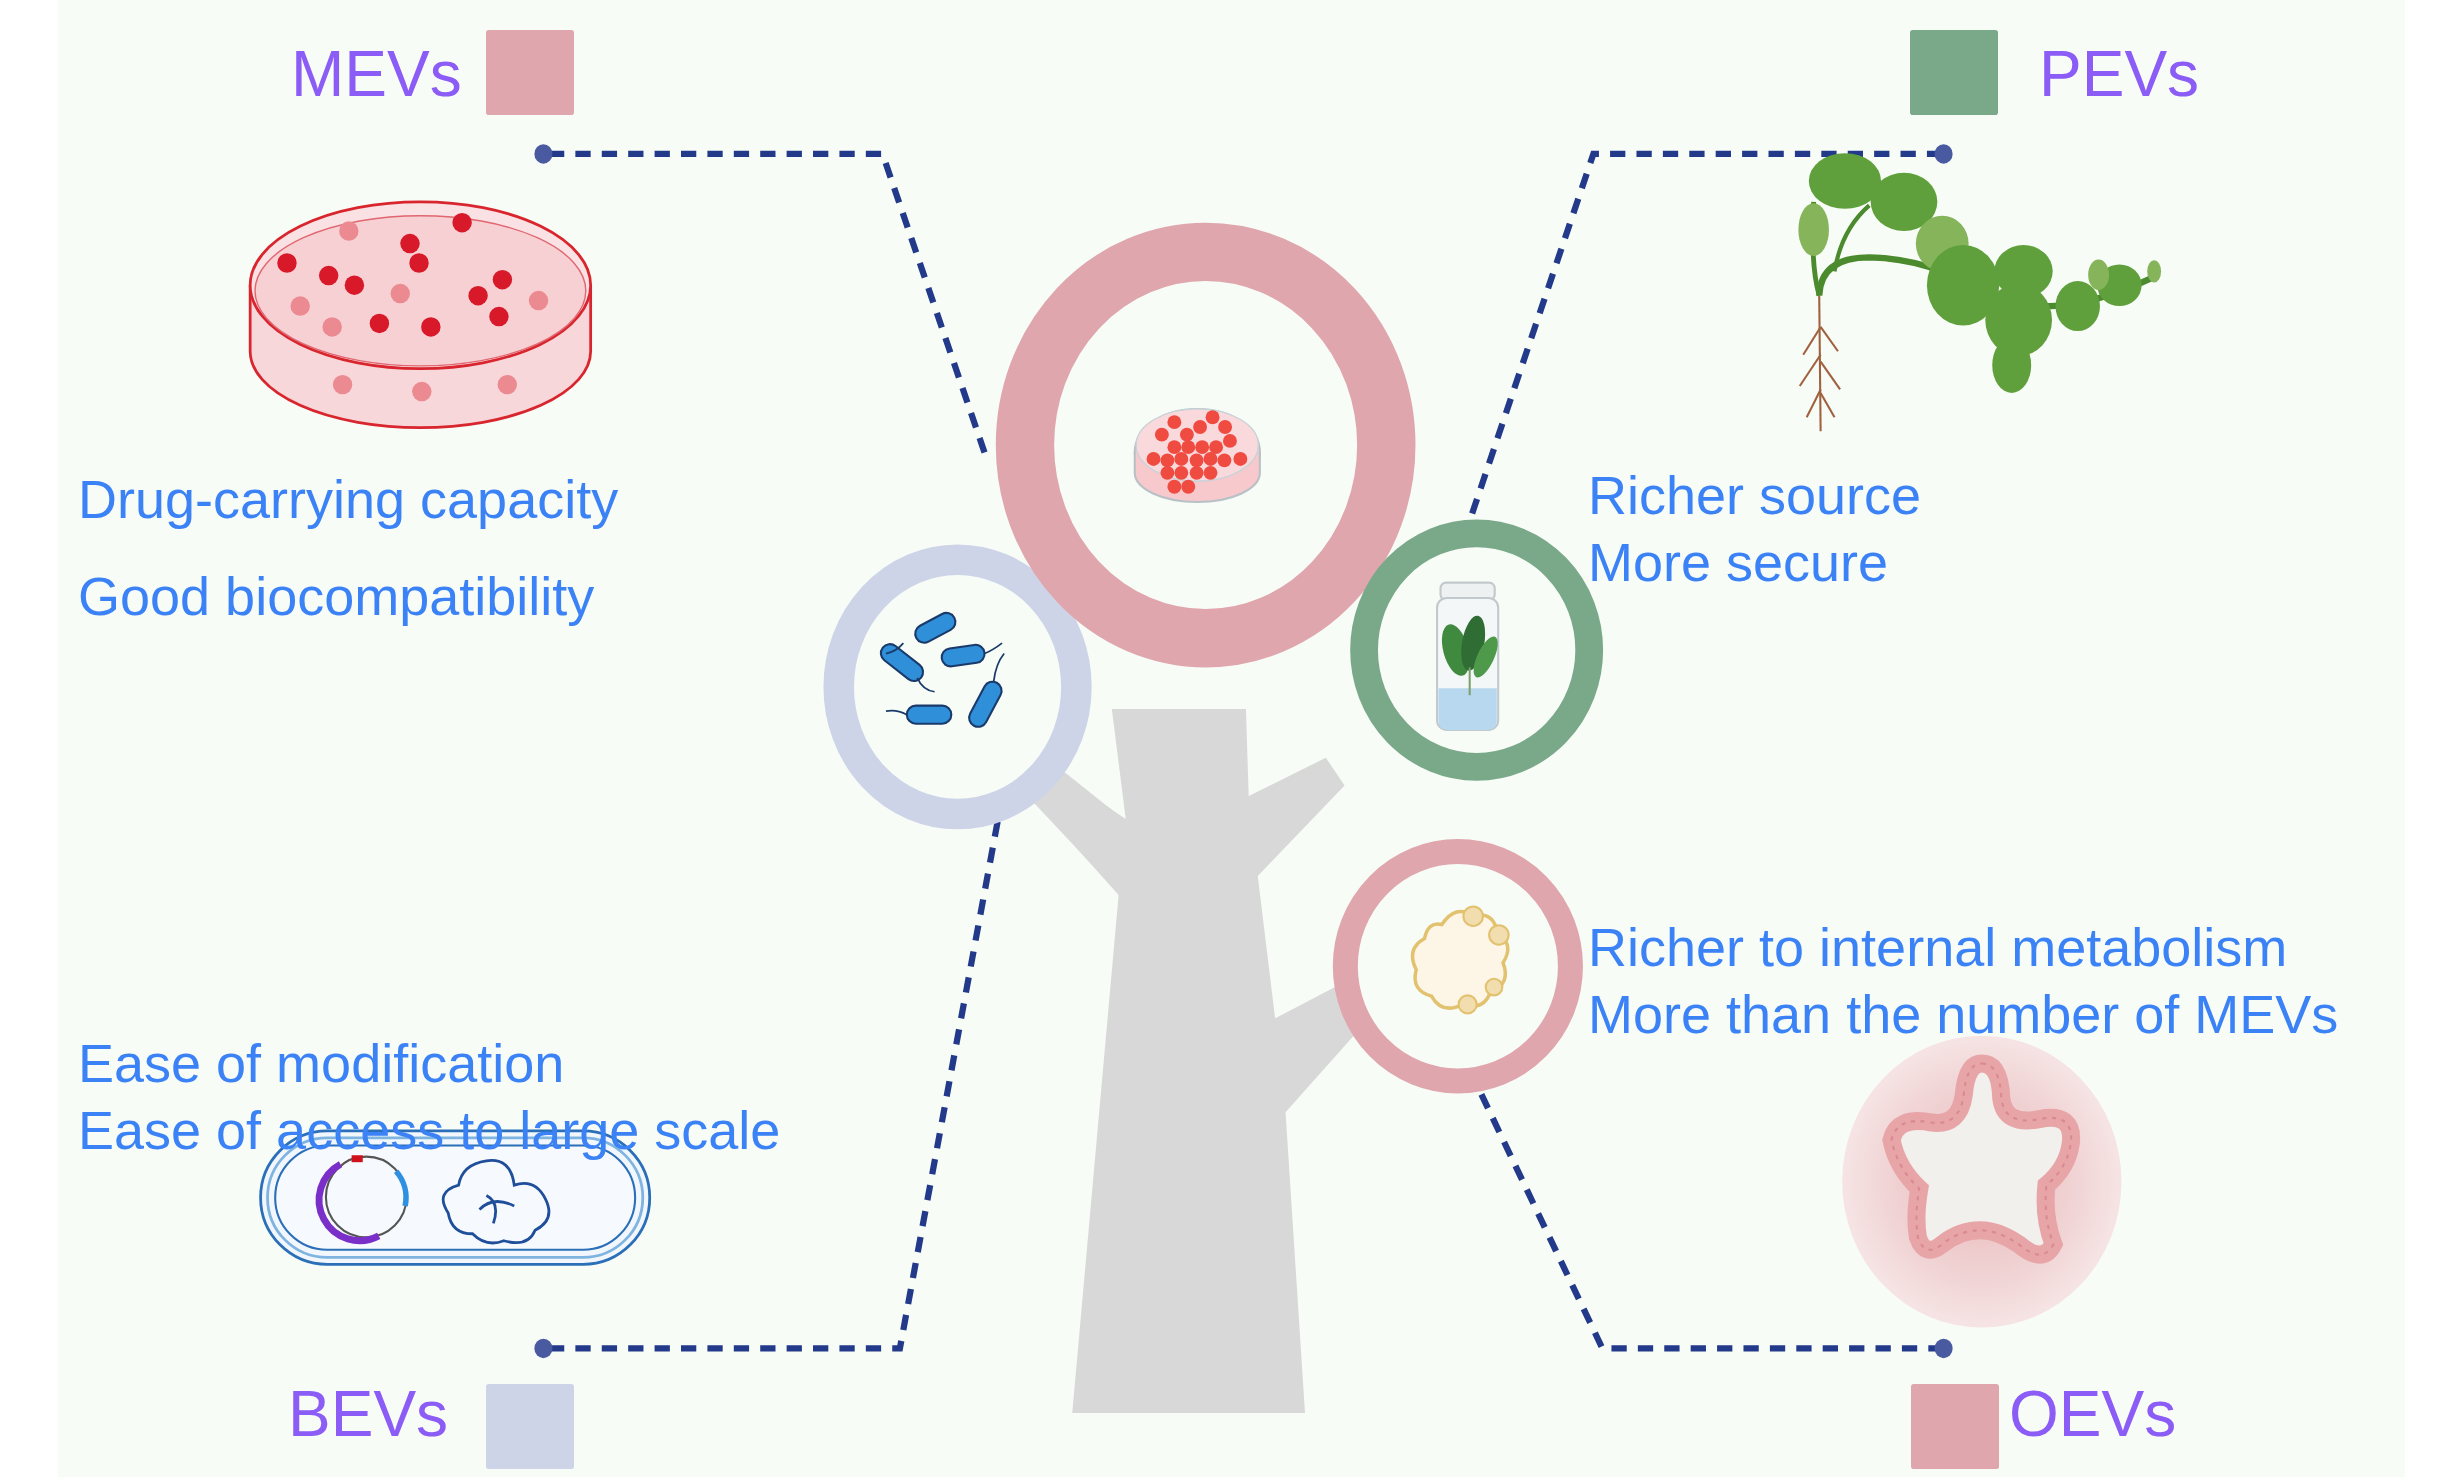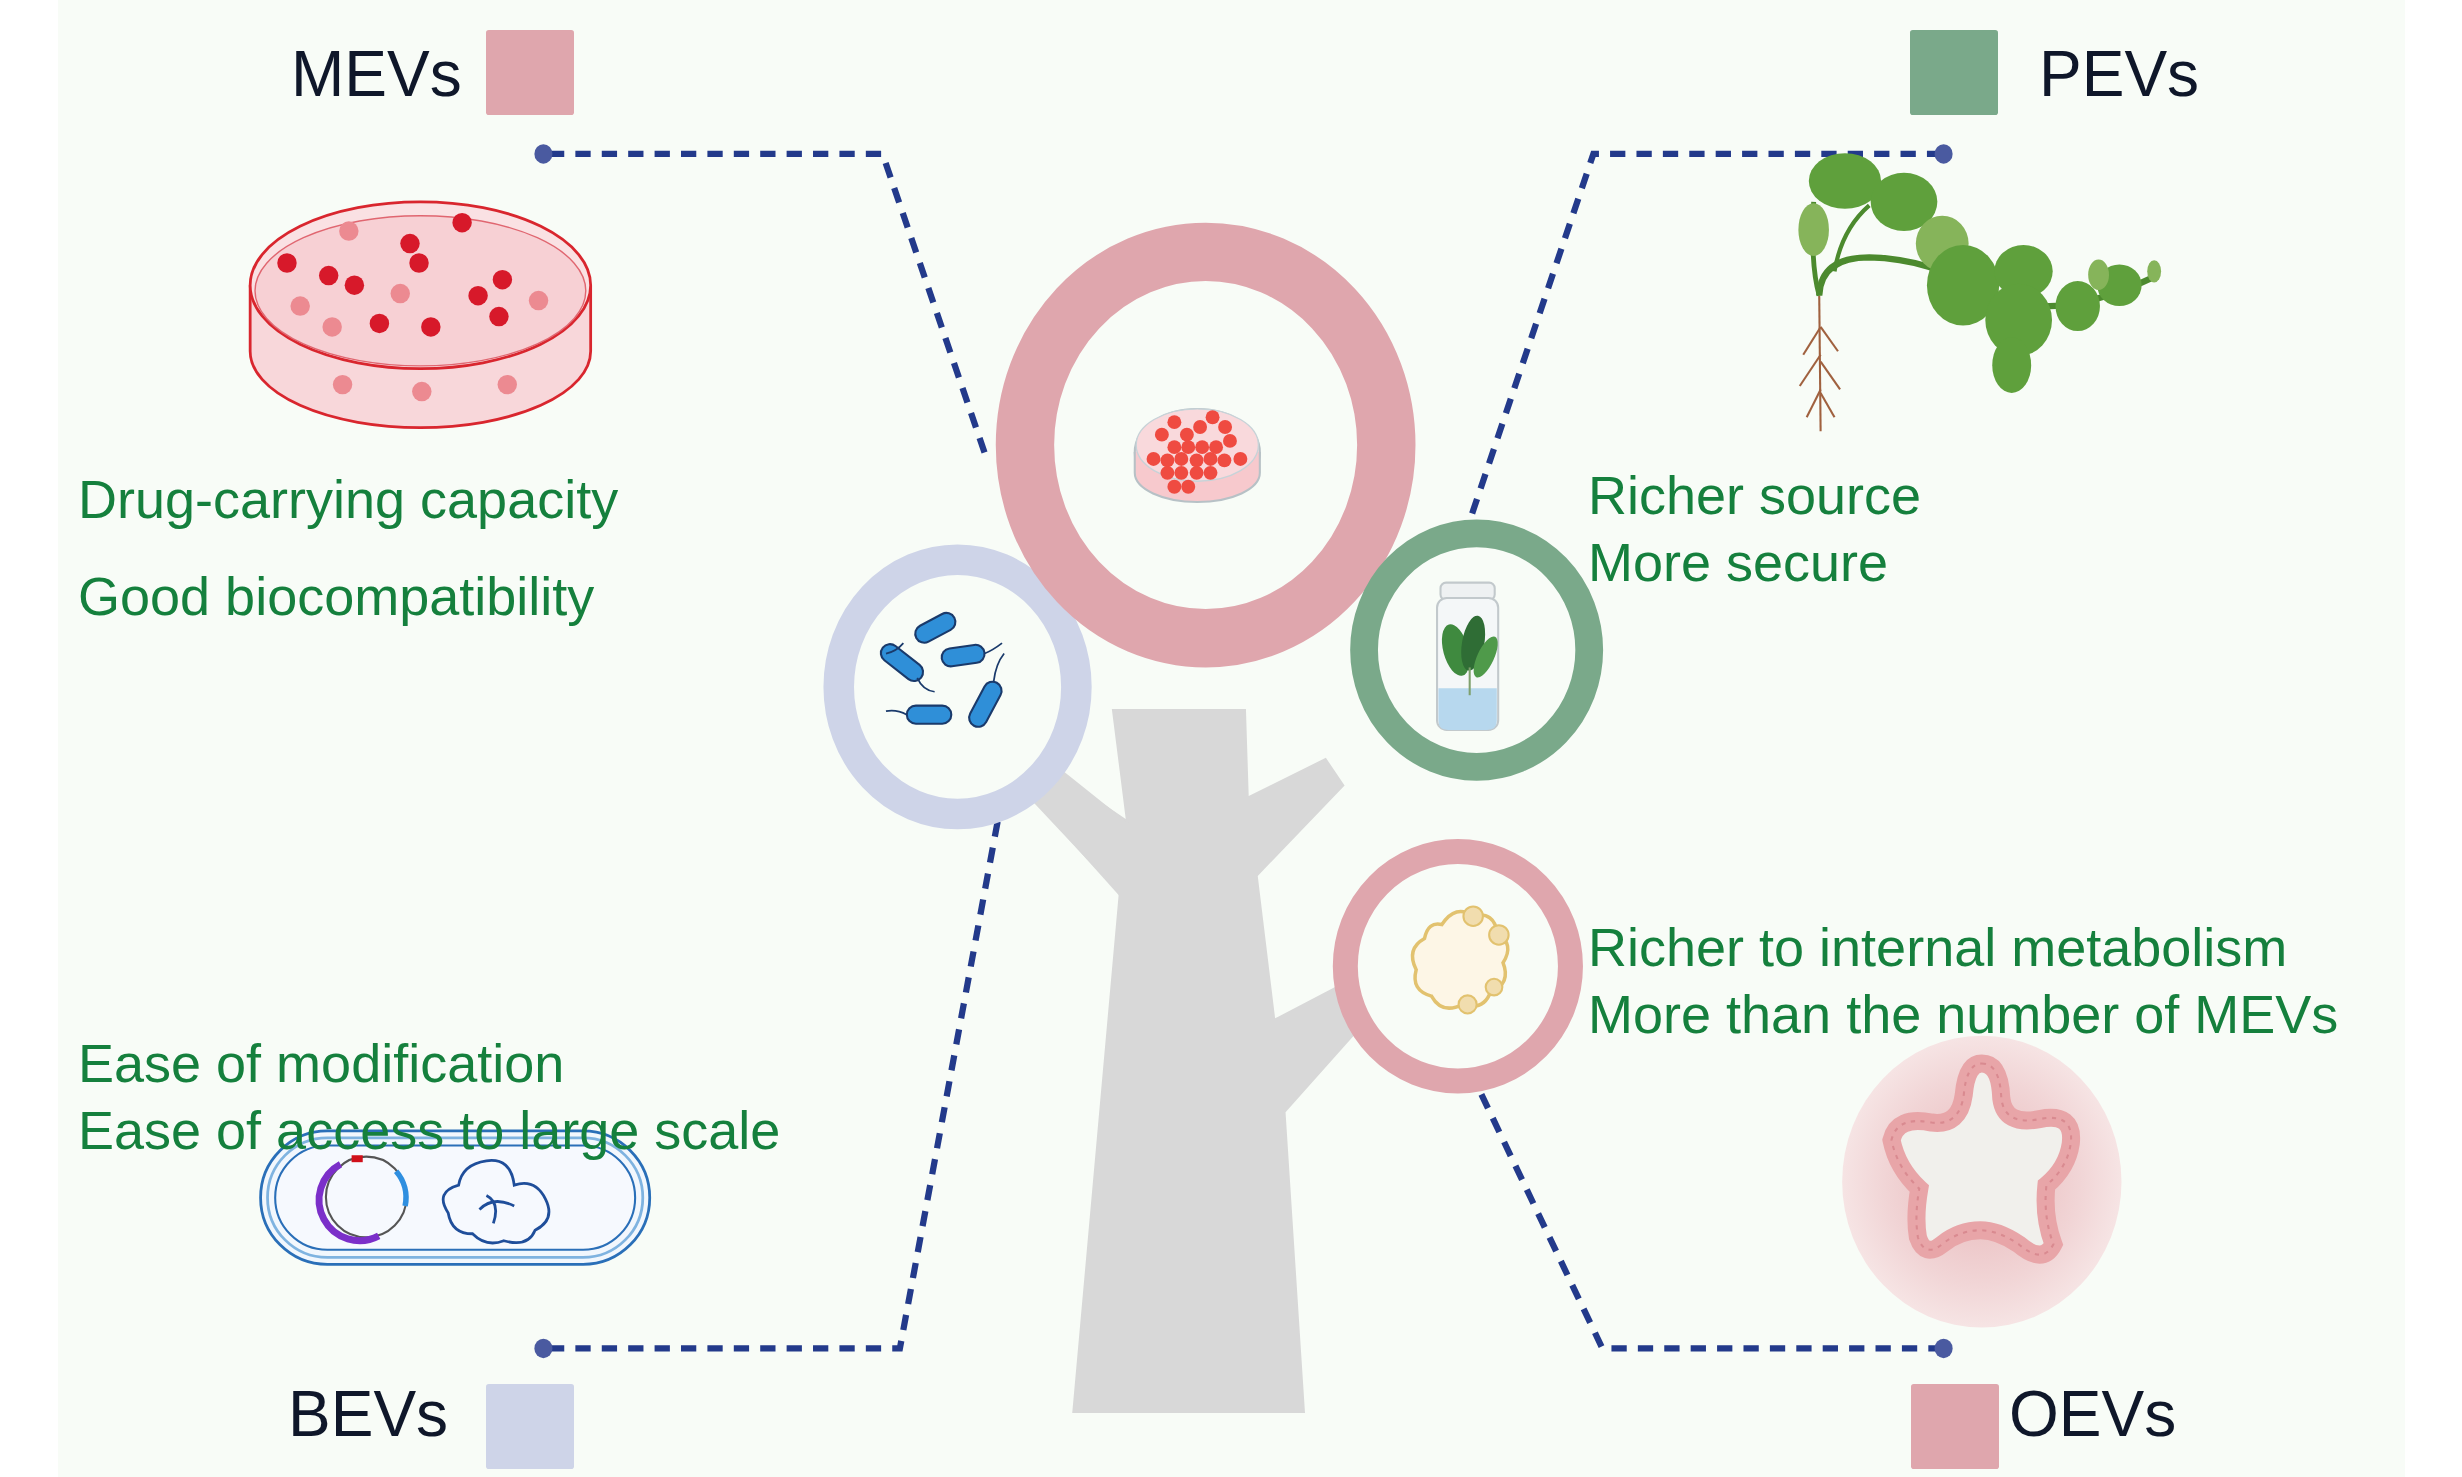--- a/index.html
+++ b/index.html
@@ -1,21 +1,21 @@
 <!DOCTYPE html>
 <html style="font-size:11px"><head>
 <meta charset="utf-8">
 <style>
   html,body{margin:0;padding:0;background:#ffffff;}
   body{width:2462px;height:1478px;position:relative;overflow:hidden;font-family:"Liberation Sans",sans-serif;}
   #panel{position:absolute;left:58px;top:0;width:2347px;height:1478px;background:#f8fcf7;}
   #art{position:absolute;left:0;top:0;}
-  .lbl{position:absolute;font-size:64px;color:#0f172a;line-height:1;white-space:nowrap;}
+  .lbl{position:absolute;font-size:64px;color:#8b5cf6;line-height:1;white-space:nowrap;}
   .swatch{position:absolute;width:88px;height:85px;border-radius:2.8px;}
-  .benefit{position:absolute;font-size:54px;color:#15803d;line-height:67px;white-space:nowrap;}
+  .benefit{position:absolute;font-size:54px;color:#3b82f6;line-height:67px;white-space:nowrap;}
   .benefit div{height:67px;}
 </style>
 </head>
 <body>
 
 <div id="panel"></div>
 
 <svg id="art" width="2462" height="1478" viewBox="0 0 3543 2126">
   <defs>
     <radialGradient id="oevGlow" cx="50%" cy="50%" r="50%">

